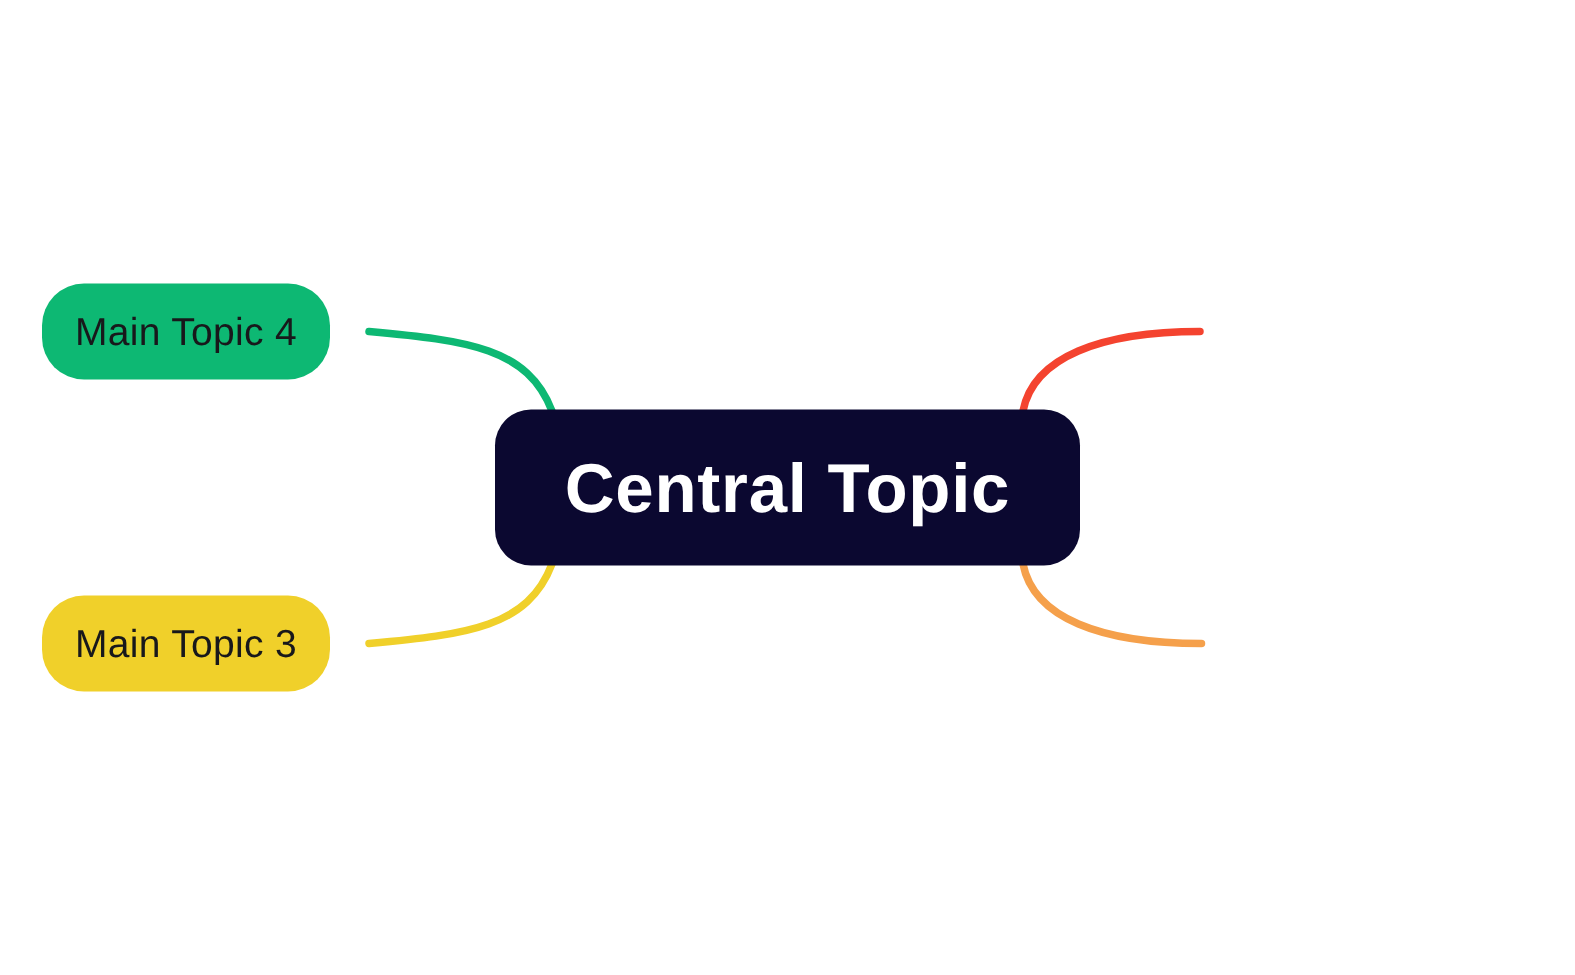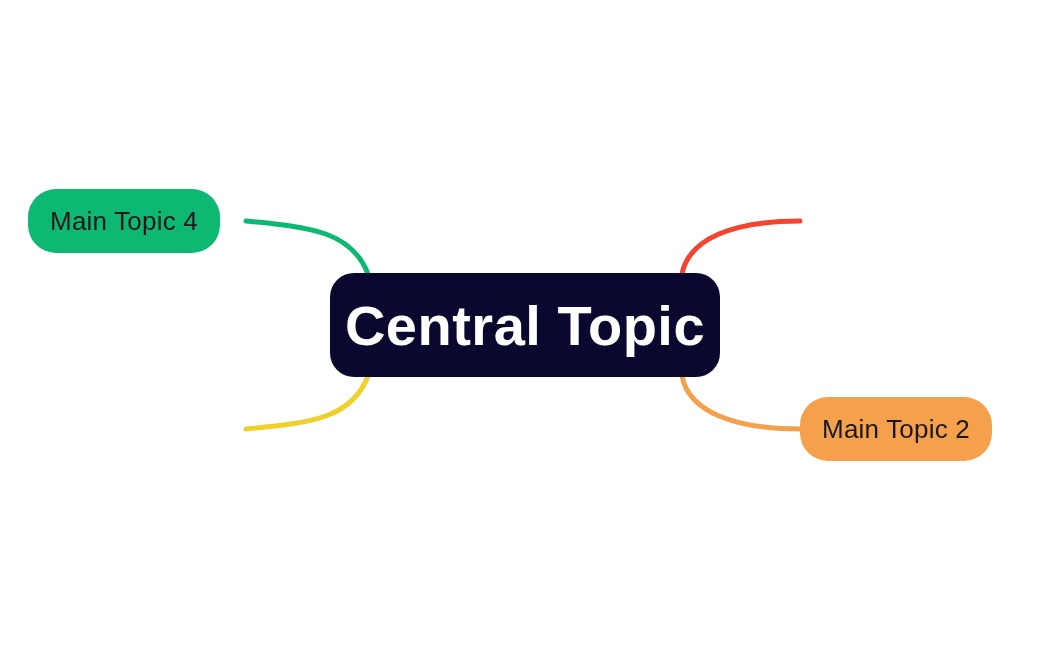--- a/index.html
+++ b/index.html
@@ -35,21 +35,21 @@
     justify-content: center;
     box-sizing: border-box;
     cursor: pointer;
   }
   .node-central {
     left: 330px;
     top: 273px;
     width: 390px;
     height: 104px;
     border-radius: 24px;
-    font-size: 56px;
+    font-size: 46px;
     font-weight: 600;
     letter-spacing: 0.5px;
   }
   .node-topic {
     width: 192px;
     height: 64px;
     border-radius: 28px;
     font-size: 26px;
     font-weight: 500;
     letter-spacing: 0.2px;
@@ -69,22 +69,22 @@
     <path d="M 682 376 C 689 412 734 429 801 429" style="stroke: rgb(245, 160, 75);"></path>
     <path d="M 246 429 C 312 423 352 418 368 376" style="stroke: rgb(240, 208, 42);"></path>
     <path d="M 246 221 C 312 227 352 232 368 274" style="stroke: rgb(13, 184, 115);"></path>
   </svg>
 
   <div class="node node-central" style="background: rgb(11, 8, 48); color: rgb(255, 255, 255);">
     <span>Central Topic</span>
   </div>
 
 
-  <div class="node node-topic pos-bottom-right" style="background: rgb(245, 160, 75); color: rgb(24, 24, 27);">
-    <span>Main Topic 2</span>
+
+  <div class="node node-topic pos-bottom-left" style="background: rgb(240, 208, 42); color: rgb(24, 24, 27);">
+    <span>Main Topic 3</span>
   </div>
-
 
   <div class="node node-topic pos-top-left" style="background: rgb(13, 184, 115); color: rgb(24, 24, 27);">
     <span>Main Topic 4</span>
   </div>
 
 </div>
 
 </body></html>

